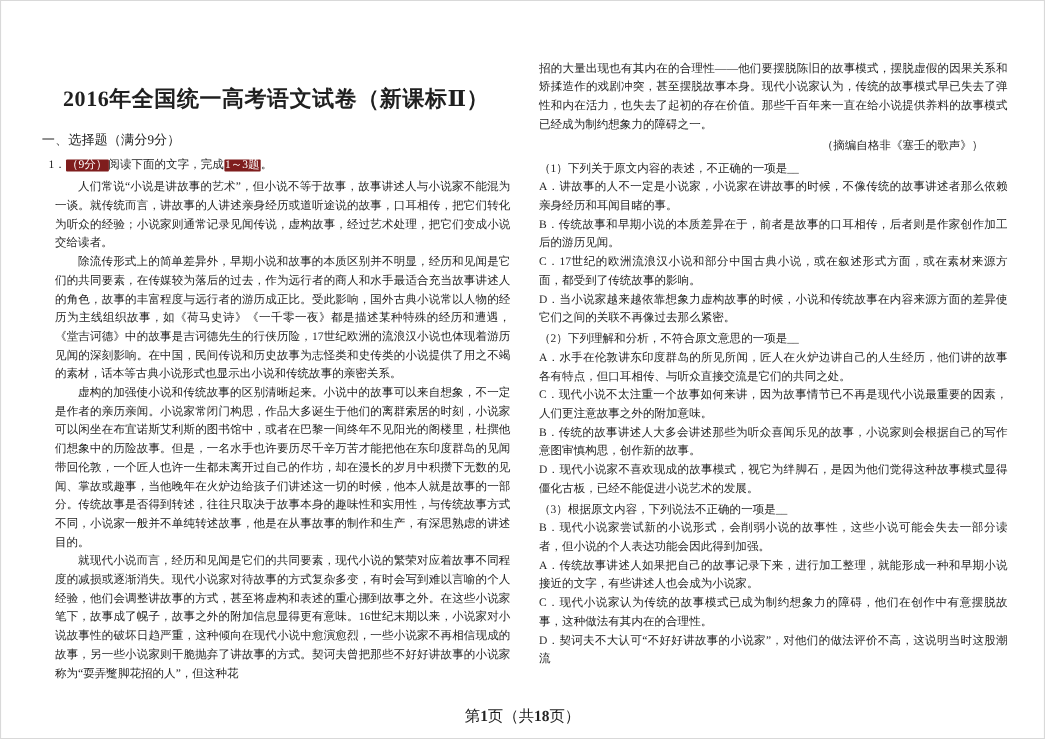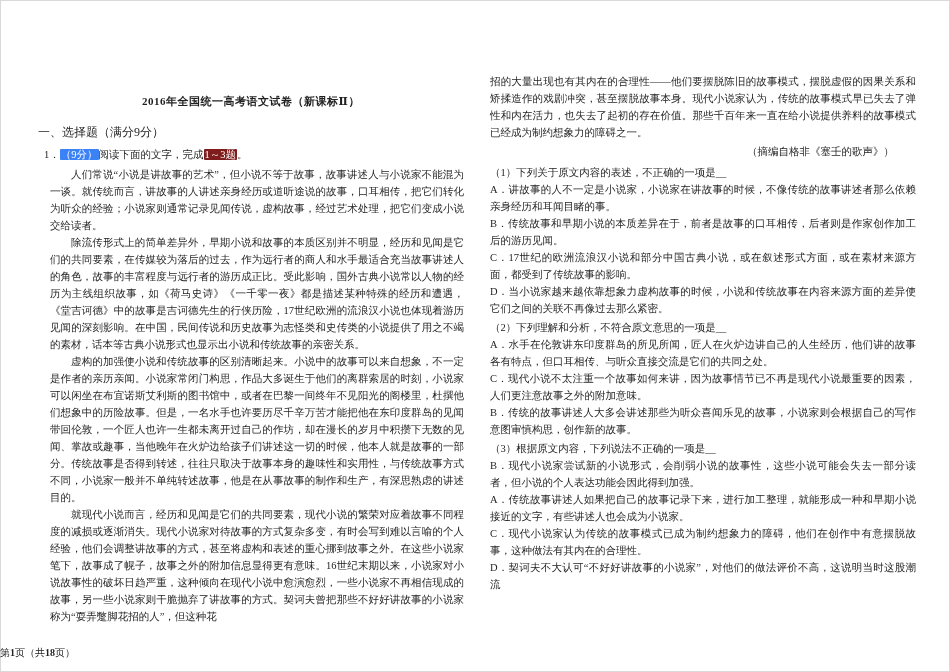--- a/index.html
+++ b/index.html
@@ -8,39 +8,39 @@
     position: relative;
     width: 950px; height: 672px;
     margin: 0 auto;
     background: #ffffff;
     overflow: hidden;
     font-family: "Liberation Serif", "DejaVu Serif", serif;
     color: #1f1f1f;
     box-shadow: inset 0 0 0 1px #d9d9d9;
   }
   .columns { display: flex; gap: 26px; padding: 54px 34px 0 38px; }
-  .col { width: 426px; font-size: 10.5px; line-height: 1.62; text-align: justify; margin-top: 19px; }
+  .col { width: 426px; font-size: 10.5px; line-height: 1.62; text-align: justify; }
   .title {
-    font-size: 11px; font-weight: bold; text-align: center;
+    font-size: 20px; font-weight: bold; text-align: center;
     margin: 20px 0 12px 0; letter-spacing: 0.5px;
   }
   .section-heading { font-weight: normal; font-size: 12px; margin-bottom: 4px; }
   .q-intro { padding-left: 6px; margin-bottom: 3px; }
   .passage { padding-left: 12px; }
   .para { text-indent: 2em; }
   .para-cont { text-indent: 0; }
   .attribution { text-align: right; padding-right: 22px; margin: 2px 0 4px 0; }
   .stem { margin-top: 2px; }
   .option { }
   .hl { color: #ffffff; padding: 0 1px; border-radius: 1px; }
-  .hl-blue { background: #3b82f6; }
+  .hl-blue { background: #7f1d1d; }
   .hl-teal { background: #7f1d1d; }
   .footer {
     position: absolute; left: 0; right: 0; bottom: 12px;
-    text-align: left; font-size: 10px; color: #222222;
+    text-align: center; font-size: 14px; color: #222222;
   }
   .footer b { font-weight: bold; }
 </style>
 </head>
 <body>
 
 <div class="sheet">
   <div class="columns">
 
     <div class="col">
@@ -67,20 +67,21 @@
         <p class="option">B．传统故事和早期小说的本质差异在于，前者是故事的口耳相传，后者则是作家创作加工后的游历见闻。</p>
         <p class="option">C．17世纪的欧洲流浪汉小说和部分中国古典小说，或在叙述形式方面，或在素材来源方面，都受到了传统故事的影响。</p>
         <p class="option">D．当小说家越来越依靠想象力虚构故事的时候，小说和传统故事在内容来源方面的差异使它们之间的关联不再像过去那么紧密。</p>
       </div>
 
       <div>
         <p class="stem"><span>（2）</span><span>下列理解和分析，不符合原文意思的一项是__</span></p>
         <p class="option">A．水手在伦敦讲东印度群岛的所见所闻，匠人在火炉边讲自己的人生经历，他们讲的故事各有特点，但口耳相传、与听众直接交流是它们的共同之处。</p>
         <p class="option">C．现代小说不太注重一个故事如何来讲，因为故事情节已不再是现代小说最重要的因素，人们更注意故事之外的附加意味。</p>
         <p class="option">B．传统的故事讲述人大多会讲述那些为听众喜闻乐见的故事，小说家则会根据自己的写作意图审慎构思，创作新的故事。</p>
+        <p class="option">D．现代小说家不喜欢现成的故事模式，视它为绊脚石，是因为他们觉得这种故事模式显得僵化古板，已经不能促进小说艺术的发展。</p>
       </div>
 
       <div>
         <p class="stem"><span>（3）</span><span>根据原文内容，下列说法不正确的一项是__</span></p>
         <p class="option">B．现代小说家尝试新的小说形式，会削弱小说的故事性，这些小说可能会失去一部分读者，但小说的个人表达功能会因此得到加强。</p>
         <p class="option">A．传统故事讲述人如果把自己的故事记录下来，进行加工整理，就能形成一种和早期小说接近的文字，有些讲述人也会成为小说家。</p>
         <p class="option">C．现代小说家认为传统的故事模式已成为制约想象力的障碍，他们在创作中有意摆脱故事，这种做法有其内在的合理性。</p>
         <p class="option">D．契诃夫不大认可“不好好讲故事的小说家”，对他们的做法评价不高，这说明当时这股潮流</p>
       </div>
     </div>

